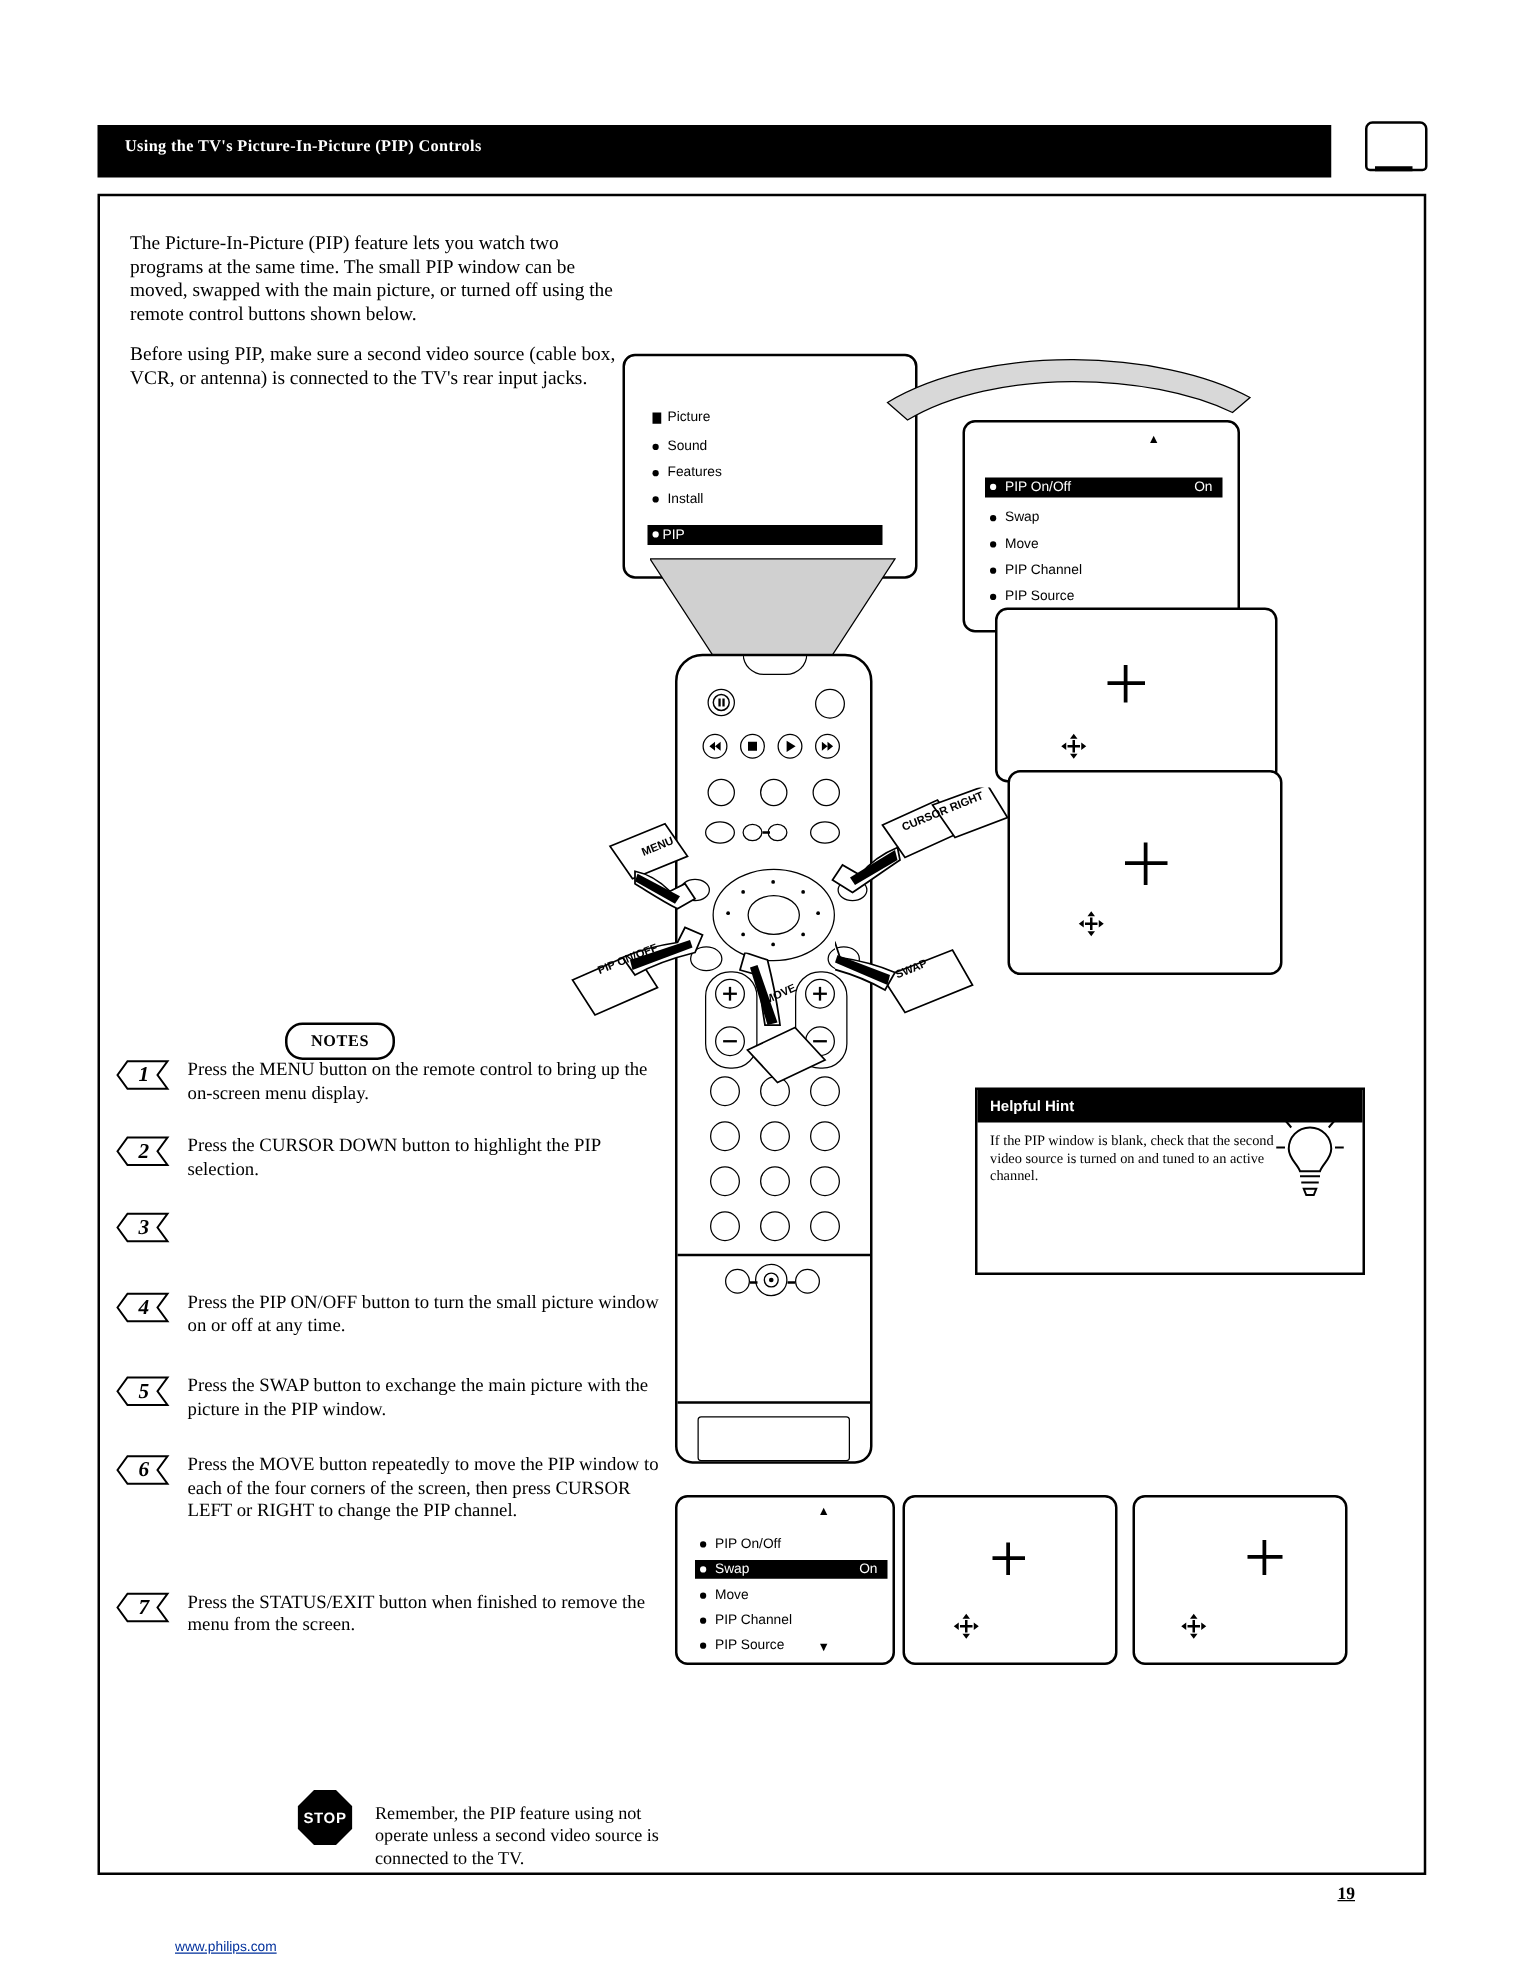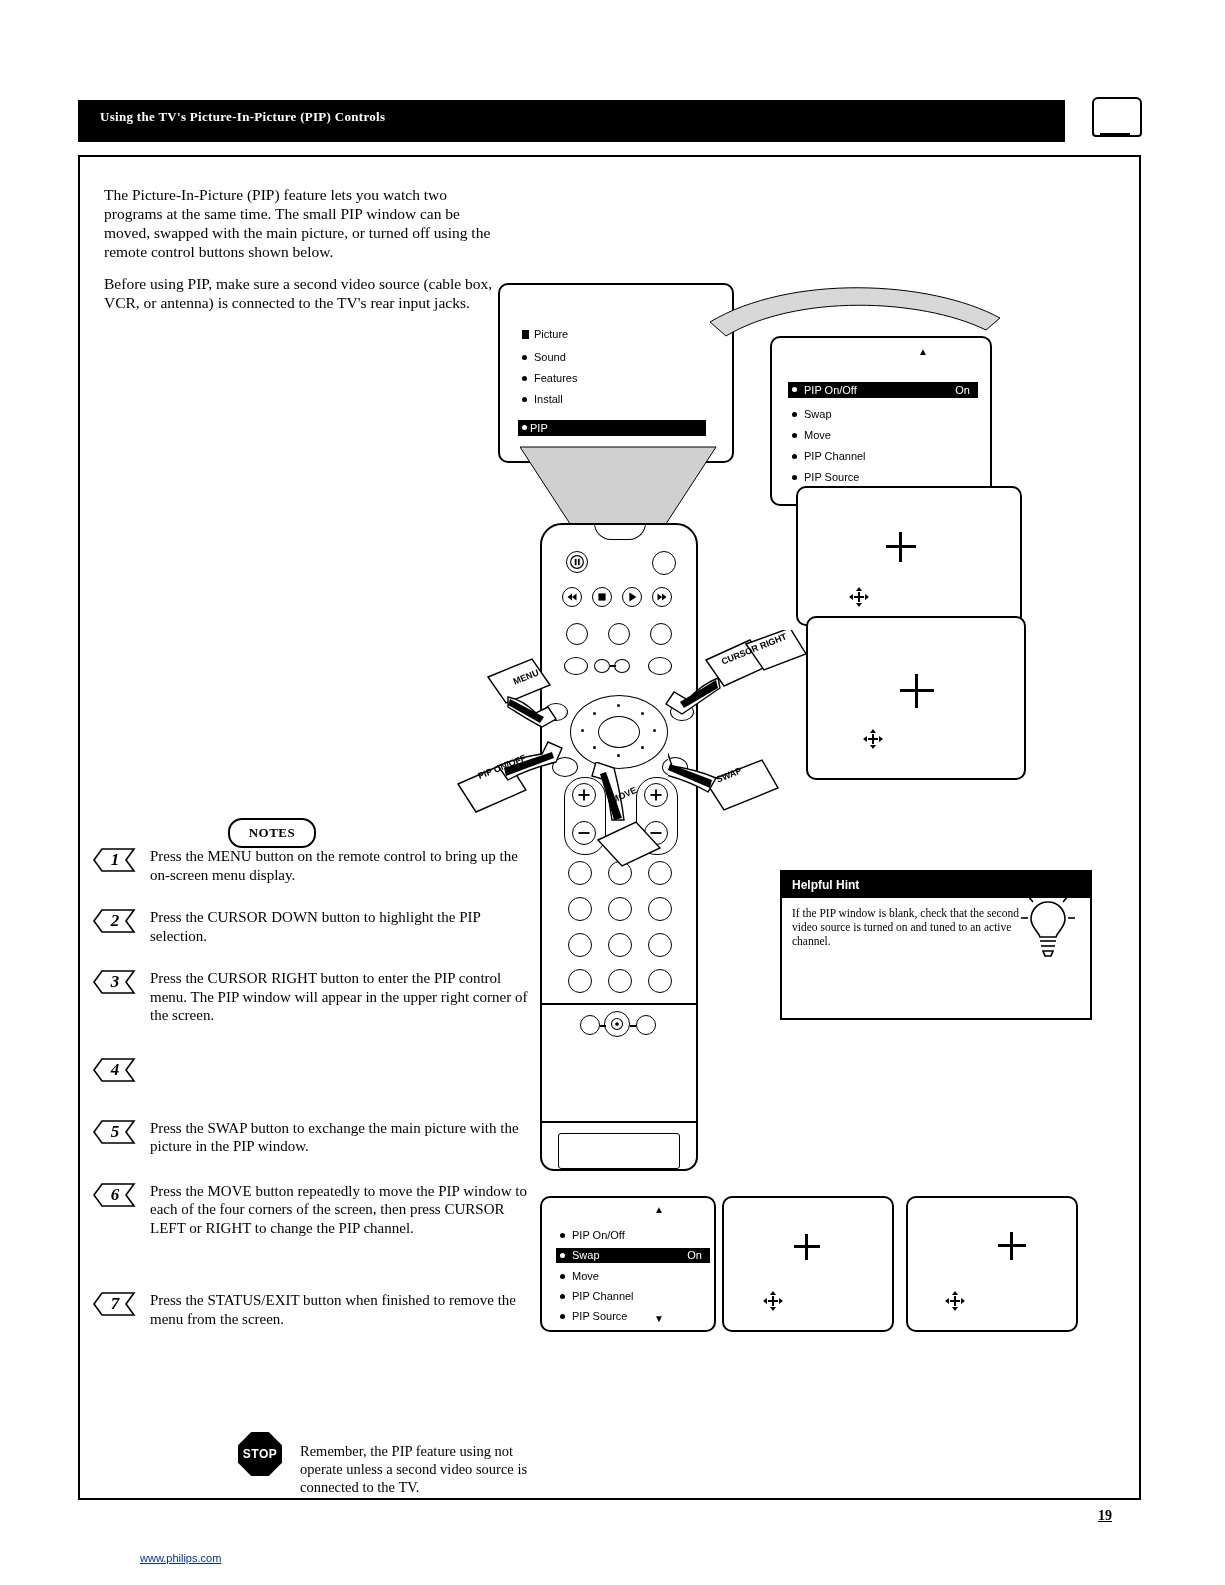--- a/index.html
+++ b/index.html
@@ -370,21 +370,21 @@
     position: absolute;
     left: 140px;
     top: 1552px;
     font-family: "Liberation Sans", sans-serif;
     font-size: 11px;
     color: #00309c;
     text-decoration: underline;
   }
   .pagenum {
     position: absolute;
-    left: 1098px;
+    left: 1070px;
     top: 1508px;
     font-size: 14px;
     font-weight: bold;
     text-decoration: underline;
   }
 </style>
 </head>
 <body>
 
 <div class="page">
@@ -429,30 +429,30 @@
       <div class="step-text">Press the CURSOR DOWN button to highlight the PIP selection.</div>
     </div>
 
     <div class="step" style="margin-bottom:30px;">
       <div class="step-num">
         <svg class="diamond" viewBox="0 0 48 28">
           <path d="M4 14 L12 3 L44 3 L36 14 L44 25 L12 25 Z" fill="none" stroke="#000" stroke-width="1.6"></path>
         </svg>
         <span style="position:relative">3</span>
       </div>
-      <div class="step-text">Press the CURSOR RIGHT button to enter the PIP control menu. The PIP window will appear in the upper right corner of the screen.</div>
     </div>
 
     <div class="step" style="margin-bottom:28px;">
       <div class="step-num">
         <svg class="diamond" viewBox="0 0 48 28">
           <path d="M4 14 L12 3 L44 3 L36 14 L44 25 L12 25 Z" fill="none" stroke="#000" stroke-width="1.6"></path>
         </svg>
         <span style="position:relative">4</span>
       </div>
+      <div class="step-text">Press the PIP ON/OFF button to turn the small picture window on or off at any time.</div>
     </div>
 
     <div class="step" style="margin-bottom:24px;">
       <div class="step-num">
         <svg class="diamond" viewBox="0 0 48 28">
           <path d="M4 14 L12 3 L44 3 L36 14 L44 25 L12 25 Z" fill="none" stroke="#000" stroke-width="1.6"></path>
         </svg>
         <span style="position:relative">5</span>
       </div>
       <div class="step-text">Press the SWAP button to exchange the main picture with the picture in the PIP window.</div>

